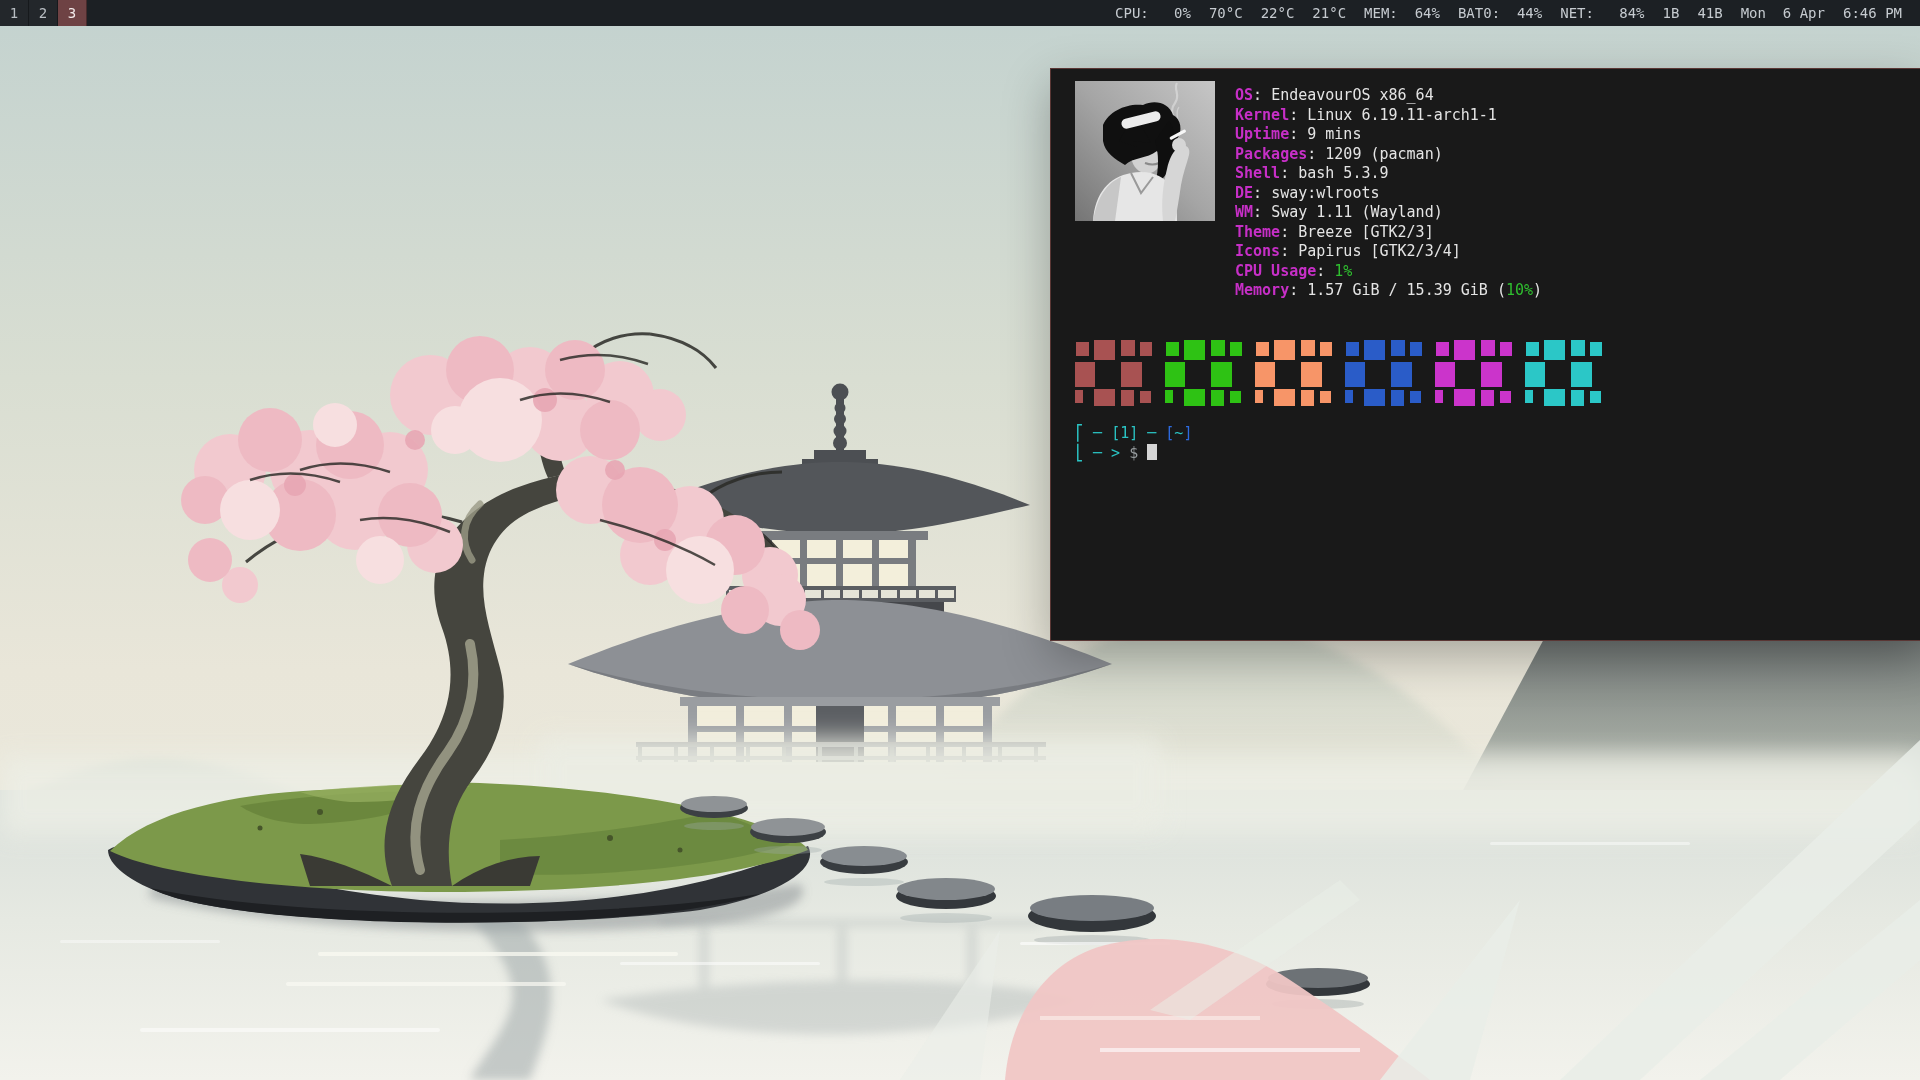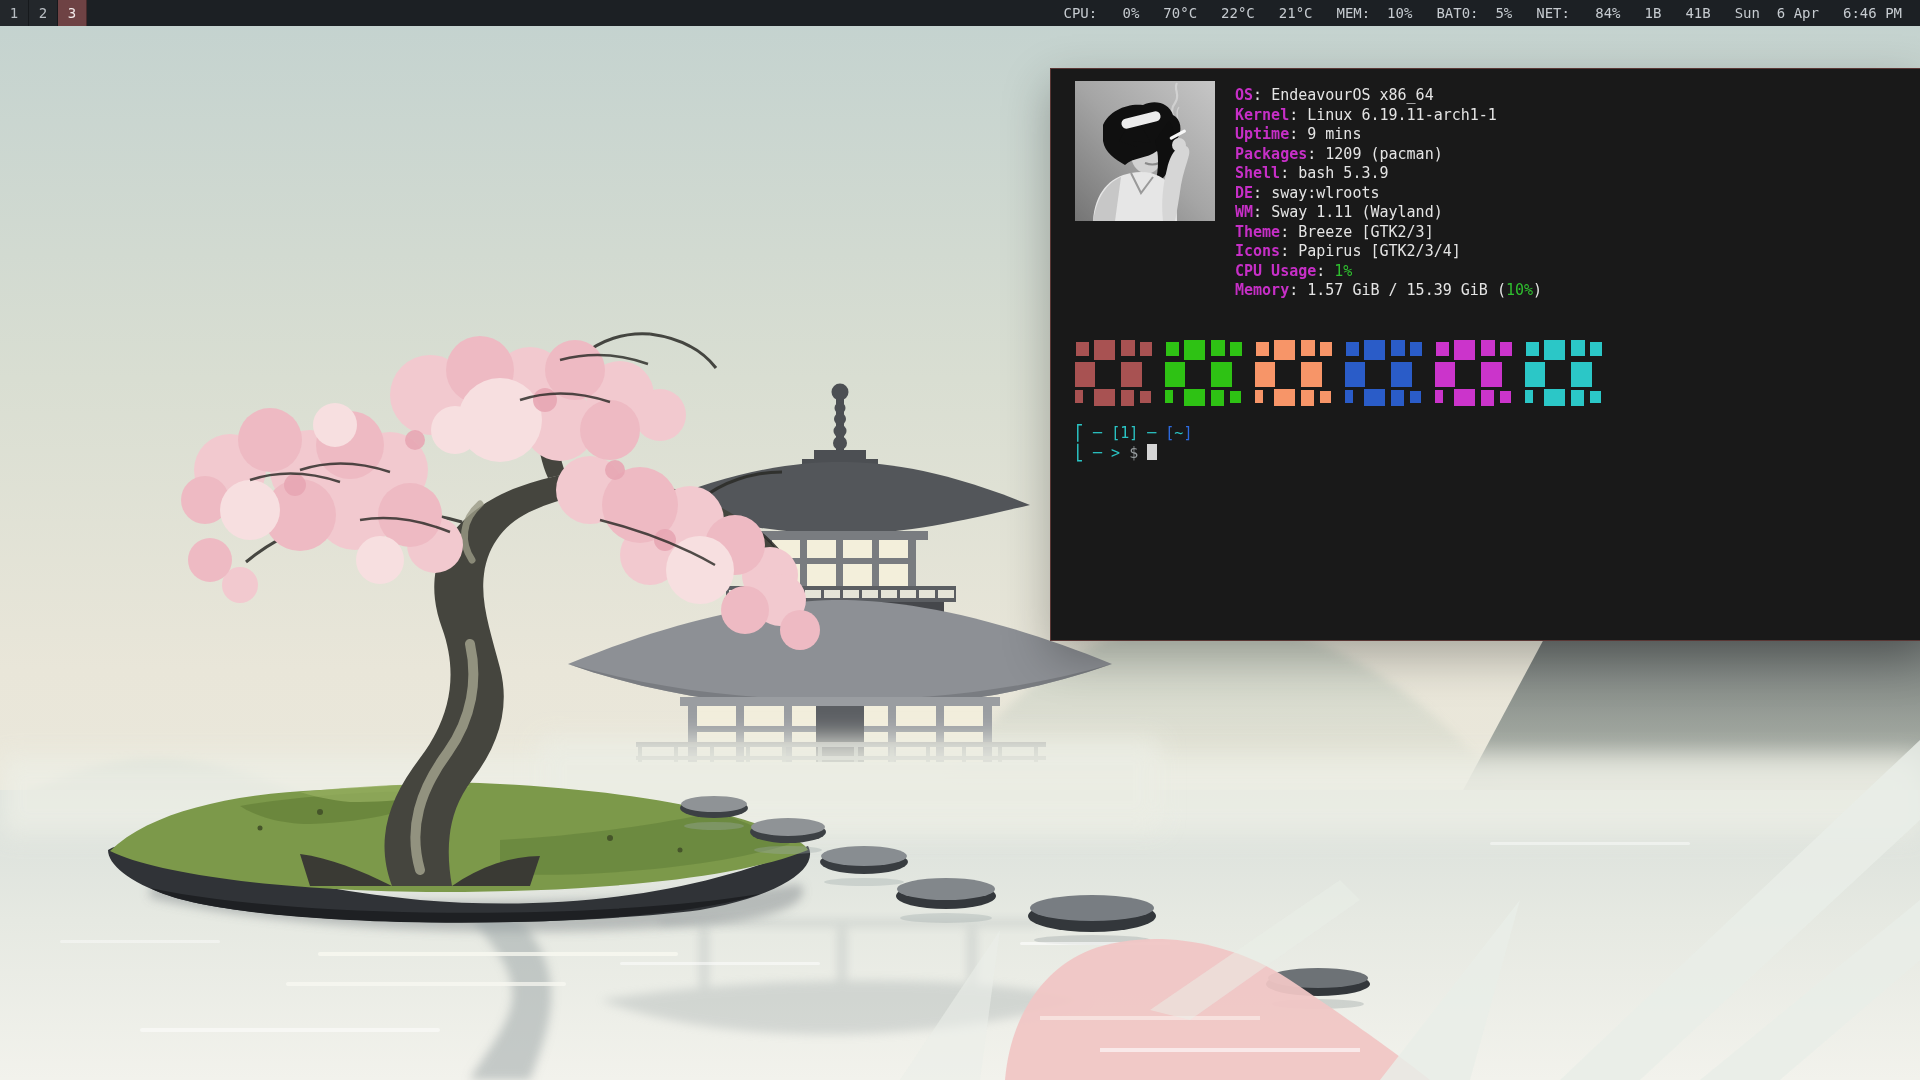--- a/index.html
+++ b/index.html
@@ -8,21 +8,21 @@
   .wallpaper{position:absolute;left:0;top:0;width:100%;height:100%;display:block;}
 
   
   .topbar{position:absolute;top:0;left:0;right:0;height:26px;background:#1c2024;
           display:flex;align-items:stretch;justify-content:space-between;
           font-size:14px;color:#c6cbd0;z-index:30;}
   .workspaces{display:flex;}
   .ws{width:28px;display:flex;align-items:center;justify-content:center;
       background:#23272b;color:#b9bec3;border-right:1px solid rgba(0,0,0,.35);cursor:default;}
   .ws.active{background:#6e4244;color:#f2e9e9;}
-  .status{display:flex;align-items:center;gap:24px;padding-right:18px;white-space:pre;}
+  .status{display:flex;align-items:center;gap:18px;padding-right:18px;white-space:pre;}
 
   
   .terminal{position:absolute;left:1050px;top:68px;width:874px;height:573px;
             background:#191919;border:1px solid #5a3634;box-sizing:border-box;
             padding:12px 24px;z-index:20;box-shadow:0 16px 44px rgba(0,0,0,.28);
             font-size:15px;line-height:19.5px;color:#e4e4e4;}
   .fetch-row{display:flex;}
   .portrait{width:140px;height:140px;flex:none;display:block;}
   .fetch-info{margin-left:20px;margin-top:5px;white-space:pre;}
   .fline{height:19.5px;}
@@ -283,21 +283,21 @@
       </g>
     </g>
   </svg>
 
   <div class="topbar">
     <div class="workspaces">
         <div class="ws">1</div>
         <div class="ws">2</div>
         <div class="ws active">3</div>
       </div>
-    <div class="status"><span>CPU:   0%</span><span>70°C</span><span>22°C</span><span>21°C</span><span>MEM:  10%</span><span>BAT0:  5%</span><span>NET:   84%</span><span>1B</span><span>41B</span><span>Sun  6 Apr</span><span>6:46 PM</span></div>
+    <div class="status"><span>CPU:   0%</span><span>70°C</span><span>22°C</span><span>21°C</span><span>MEM:  64%</span><span>BAT0:  44%</span><span>NET:   84%</span><span>1B</span><span>41B</span><span>Mon  6 Apr</span><span>6:46 PM</span></div>
   </div>
 
   <div class="terminal">
     <div class="fetch-row">
       <svg class="portrait" viewBox="0 0 140 140" aria-hidden="true">
         <defs>
           <linearGradient id="pg" x1="1" y1="0" x2="0" y2="1">
             <stop offset="0" stop-color="#c6c6c6"></stop>
               <stop offset=".5" stop-color="#a5a5a5"></stop>
             <stop offset="1" stop-color="#757575"></stop>

